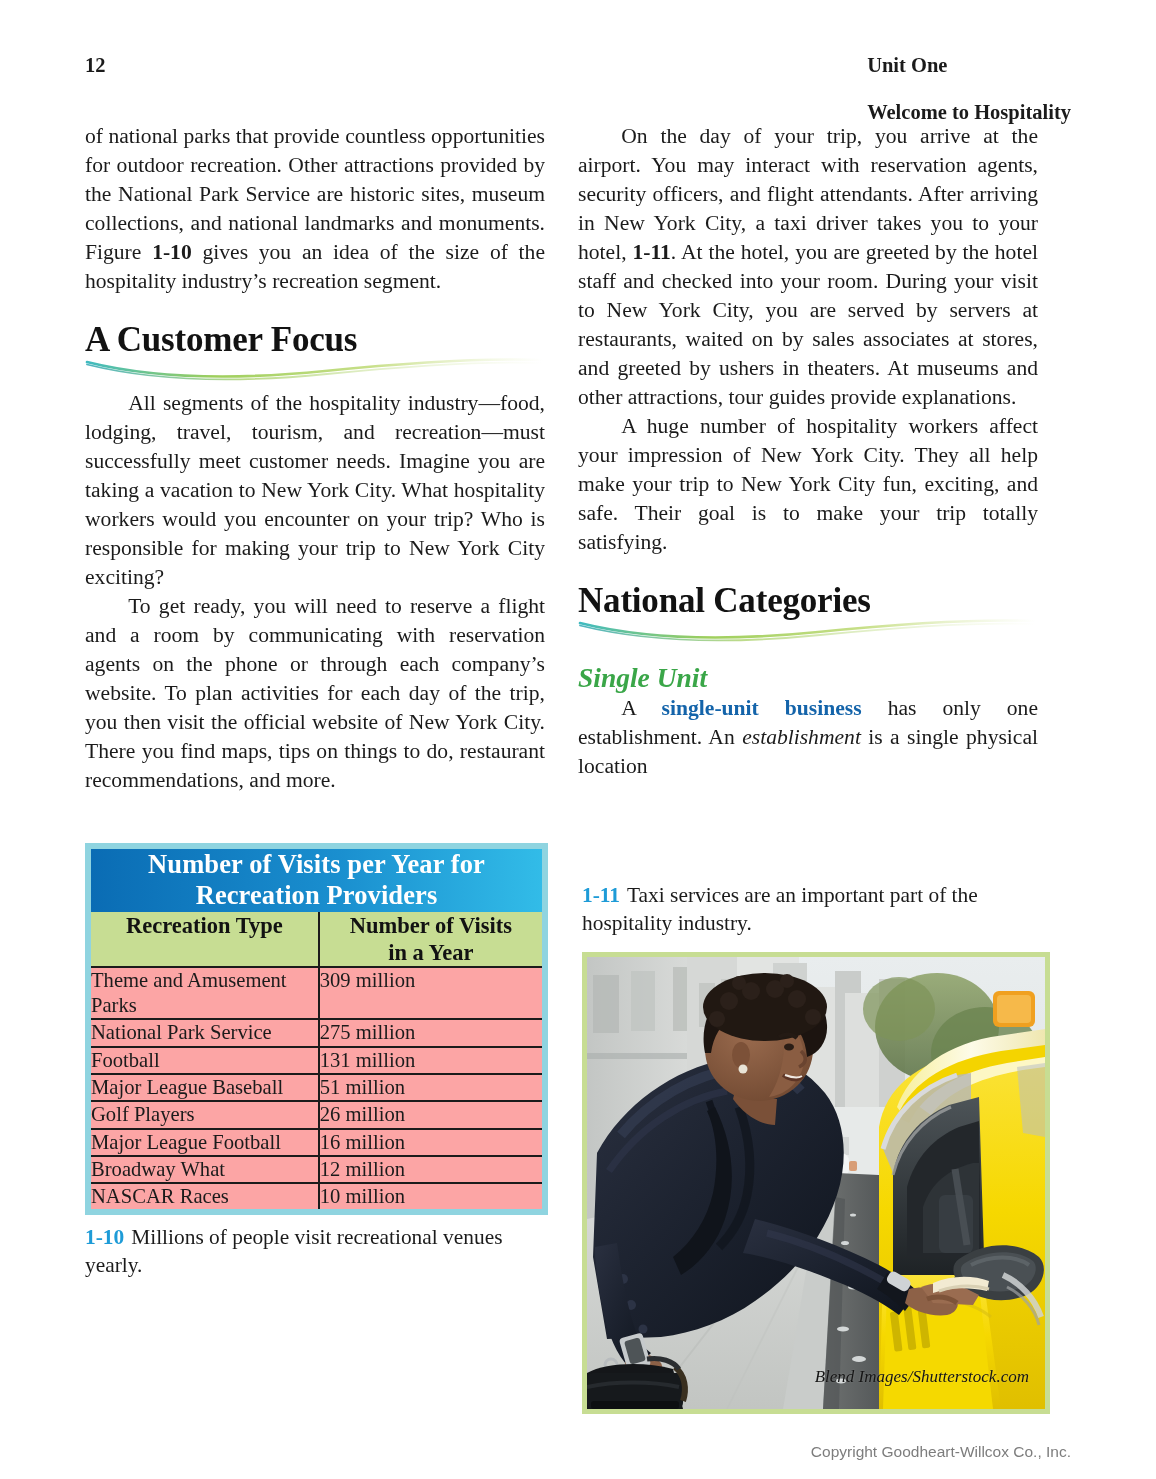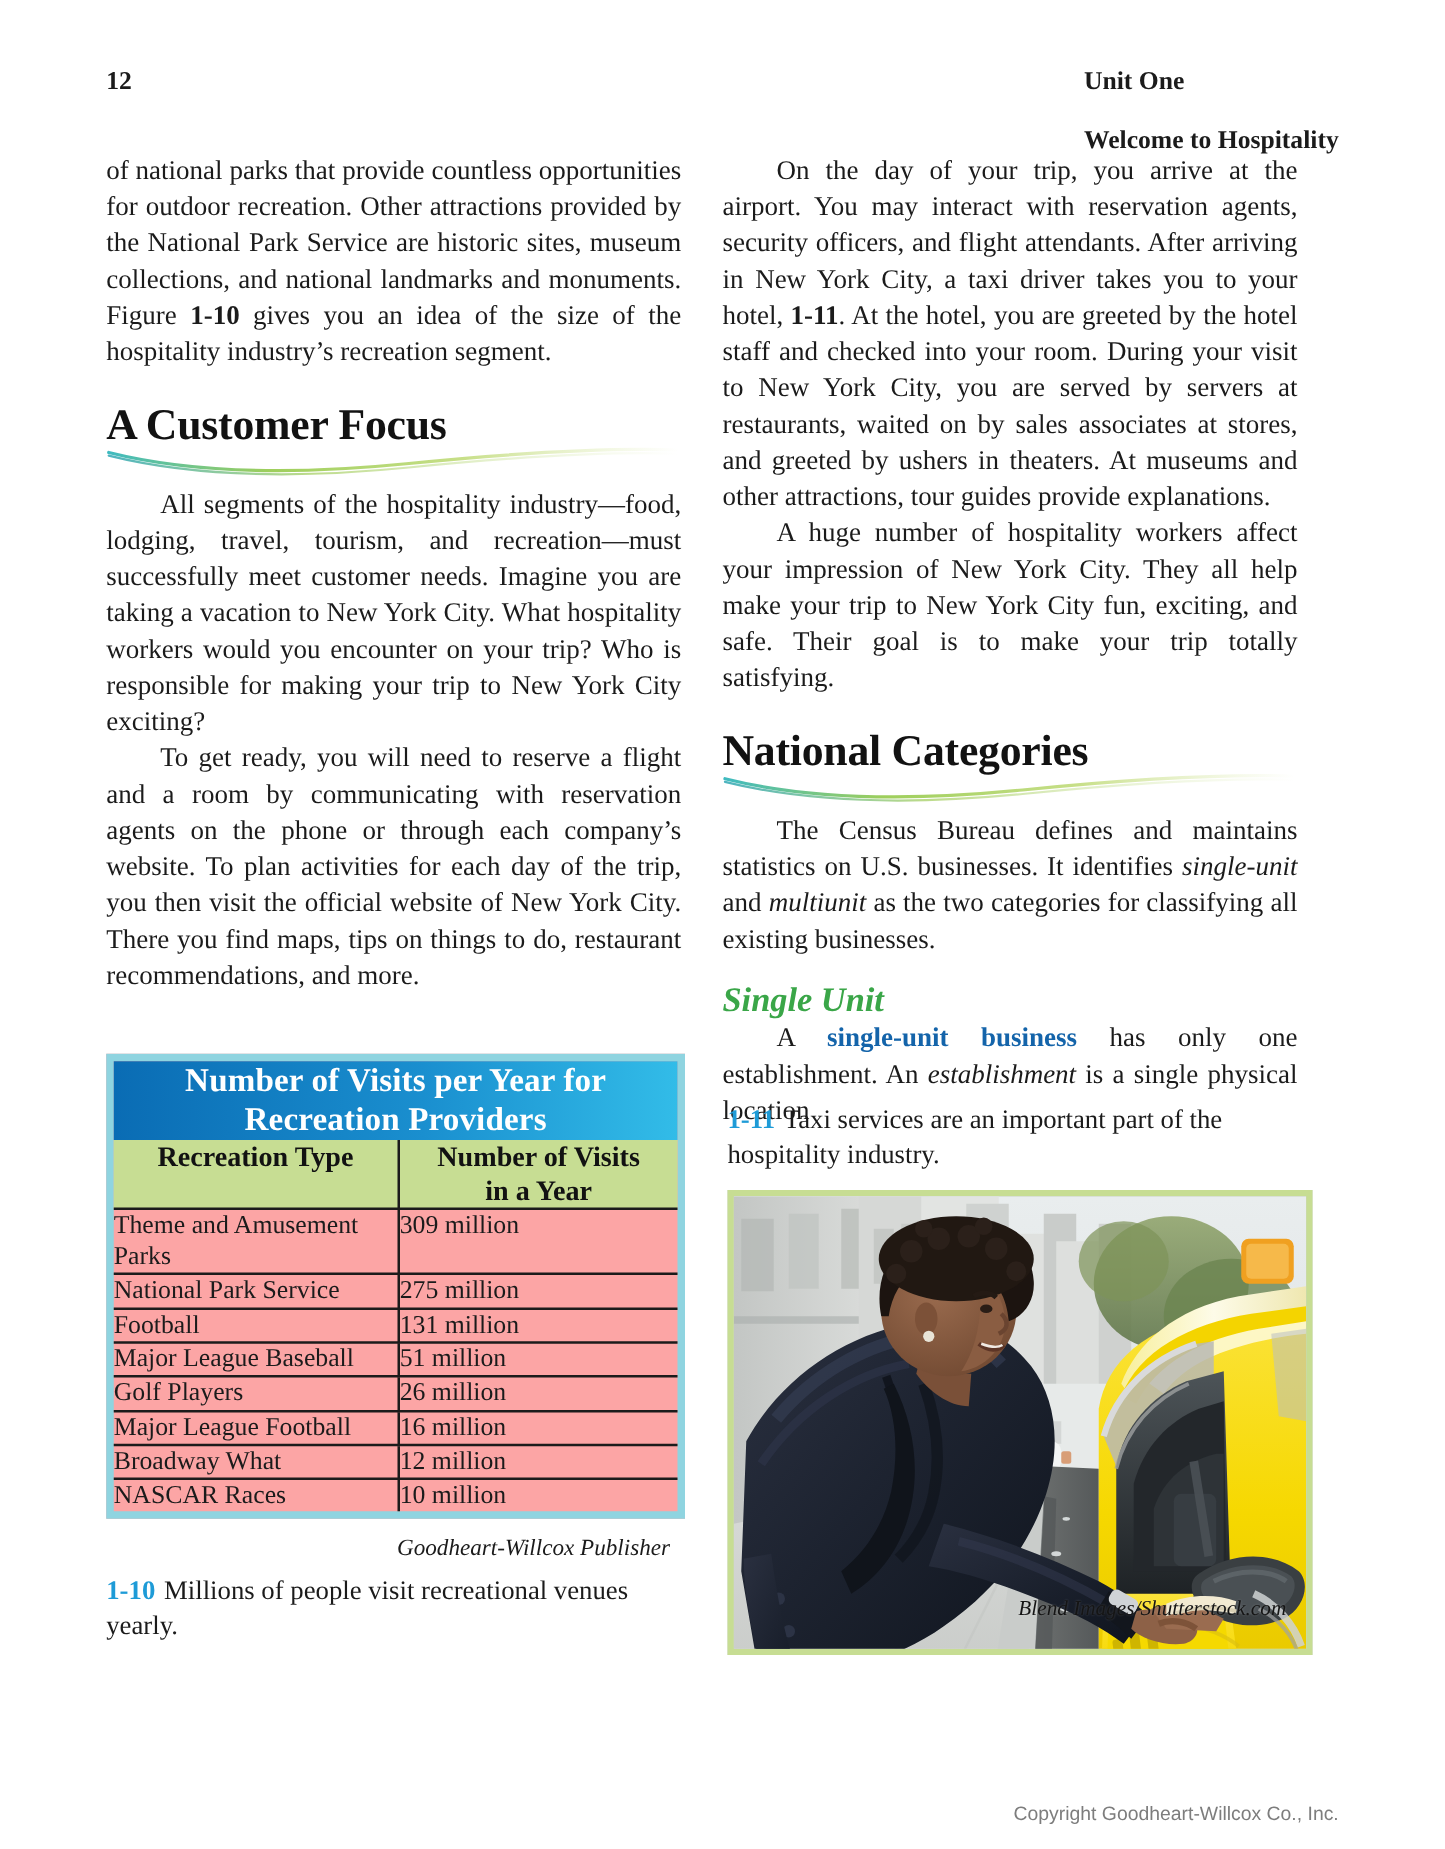--- a/index.html
+++ b/index.html
@@ -157,21 +157,21 @@
   }
   .photo-caption {
     font-size: 21.4px;
     line-height: 1.3;
     margin-bottom: 14px;
     color: #1b1b1b;
   }
   .photo-frame {
     border: 5px solid #c7dd93;
     width: 468px;
-    height: 372px;
+    height: 462px;
     position: relative;
     overflow: hidden;
     background: #cfd3d4;
   }
   .photo-inner { position: absolute; inset: 0; overflow: hidden; }
   .photo-credit {
     position: absolute;
     right: 16px;
     bottom: 22px;
     font-style: italic;
@@ -241,21 +241,20 @@
     <p class="body indent">A huge number of hospitality workers affect your impression of New York City. They all help make your trip to New York City fun, exciting, and safe. Their goal is to make your trip totally satisfying.</p>
 
     <div class="sec-head-wrap">
       <h2 class="sec-head">National Categories</h2>
       <svg class="swoosh" viewBox="0 0 460 26" preserveAspectRatio="none">
         <path d="M2,5 C70,22 150,23 240,14 C320,6 400,1 458,3" fill="none" stroke="url(#g1)" stroke-width="2.6" stroke-linecap="round"></path>
         <path d="M2,7.5 C72,25 152,26 242,17 C322,9 402,4 458,6" fill="none" stroke="url(#g2)" stroke-width="1.8" stroke-linecap="round"></path>
       </svg>
     </div>
 
-    <p class="body indent"><span>The Census Bureau defines and maintains statistics on U.S. businesses. It identifies </span><span class="i">single-unit</span><span> and </span><span class="i">multiunit</span><span> as the two categories for classifying all existing businesses.</span></p>
 
     <h3 class="sub-head">Single Unit</h3>
 
     <p class="body indent"><span>A </span><span class="term">single-unit business</span><span> has only one establishment. An </span><span class="i">establishment</span><span> is a single physical location</span></p>
   </div>
 
   <div class="fig-table-wrap">
     <div class="tbl-frame">
       <table class="data">
         <colgroup>
@@ -299,21 +298,20 @@
             <td class="cell">12 million</td>
           </tr>
           <tr class="row">
             <td class="cell c1">NASCAR Races</td>
             <td class="cell">10 million</td>
           </tr>
         </tbody>
       </table>
     </div>
 
-    <div class="credit-right">Goodheart-Willcox Publisher</div>
 
     <div class="fig-caption">
       <span class="fig-num">1-10</span><span>Millions of people visit recreational venues yearly.</span>
     </div>
   </div>
 
   <div class="fig-photo-wrap">
     <div class="photo-caption">
       <span class="fig-num">1-11</span><span>Taxi services are an important part of the hospitality industry.</span>
     </div>

